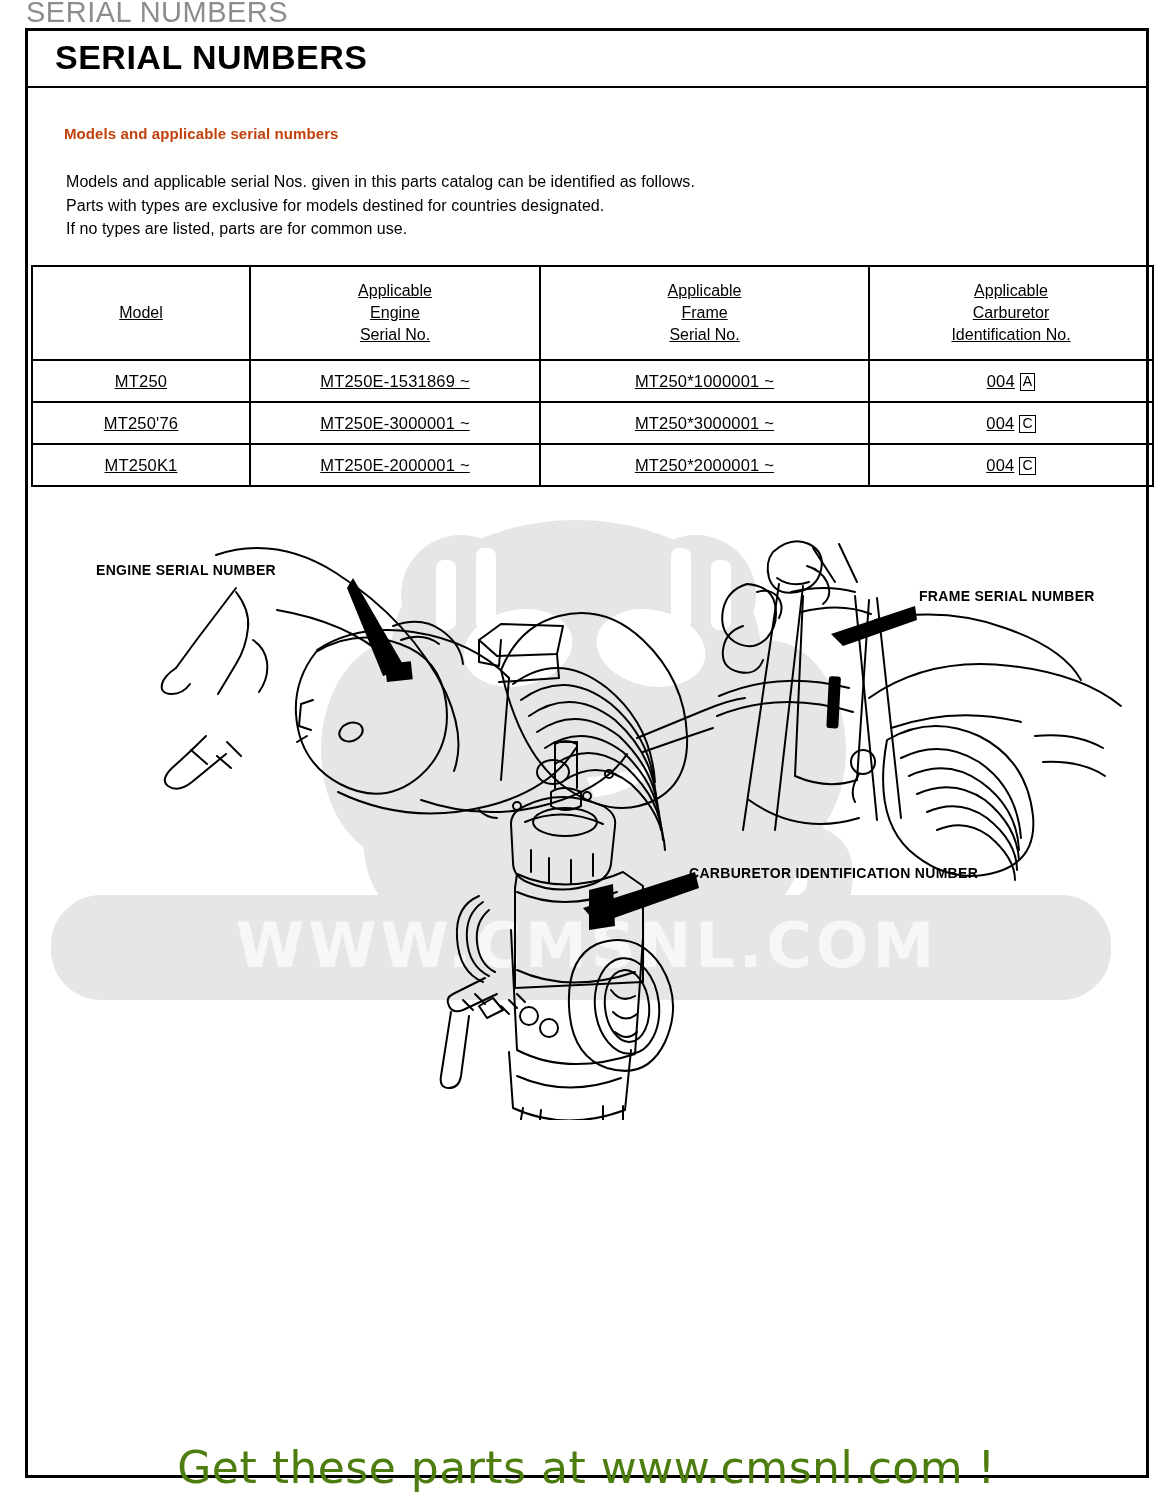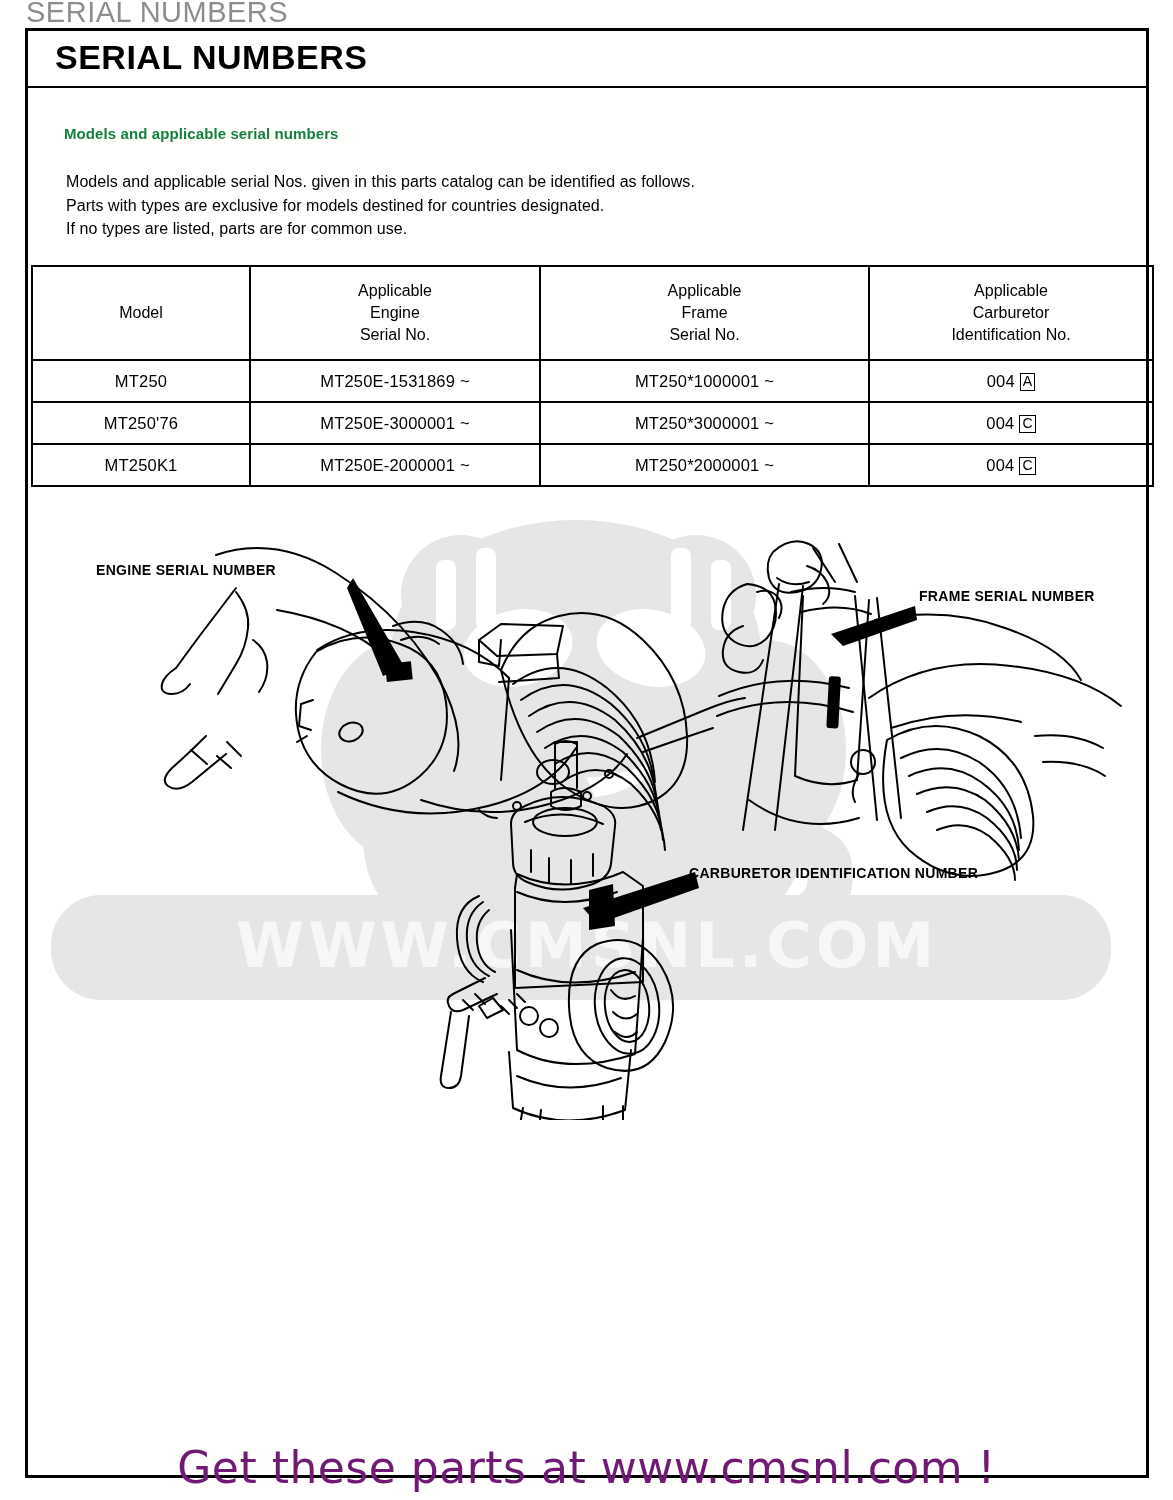--- a/index.html
+++ b/index.html
@@ -63,21 +63,21 @@
     white-space: nowrap;
   }
 
   
   .sec-heading {
     position: absolute;
     left: 64px;
     top: 125px;
     font-size: 15px;
     font-weight: bold;
-    color: #15803d;
+    color: #c2410c;
     letter-spacing: 0.1px;
   }
   .intro {
     position: absolute;
     left: 66px;
     top: 170px;
     font-size: 16px;
     line-height: 23.5px;
     color: #000;
     letter-spacing: 0.05px;
@@ -94,20 +94,21 @@
     border-collapse: collapse;
     table-layout: fixed;
   }
   .serial-table td, .serial-table th {
     border: 2px solid #000;
     text-align: center;
     vertical-align: middle;
     font-weight: normal;
     color: #000;
     padding: 0;
+    text-decoration: underline;
   }
   .serial-table thead th {
     height: 92px;
     font-size: 16px;
     line-height: 22px;
   }
   .serial-table tbody td {
     height: 40px;
     font-size: 16.5px;
     letter-spacing: 0.2px;
@@ -162,21 +163,21 @@
   }
 
   
   .footer-promo {
     position: absolute;
     left: 0;
     top: 1442px;
     width: 1173px;
     text-align: center;
     font-size: 44px;
-    color: #701a75;
+    color: #4d7c0f;
     font-family: "DejaVu Sans", sans-serif;
     letter-spacing: 0.5px;
     z-index: 6;
     white-space: nowrap;
   }
 </style>
 </head>
 <body>
 
 <div id="page">

